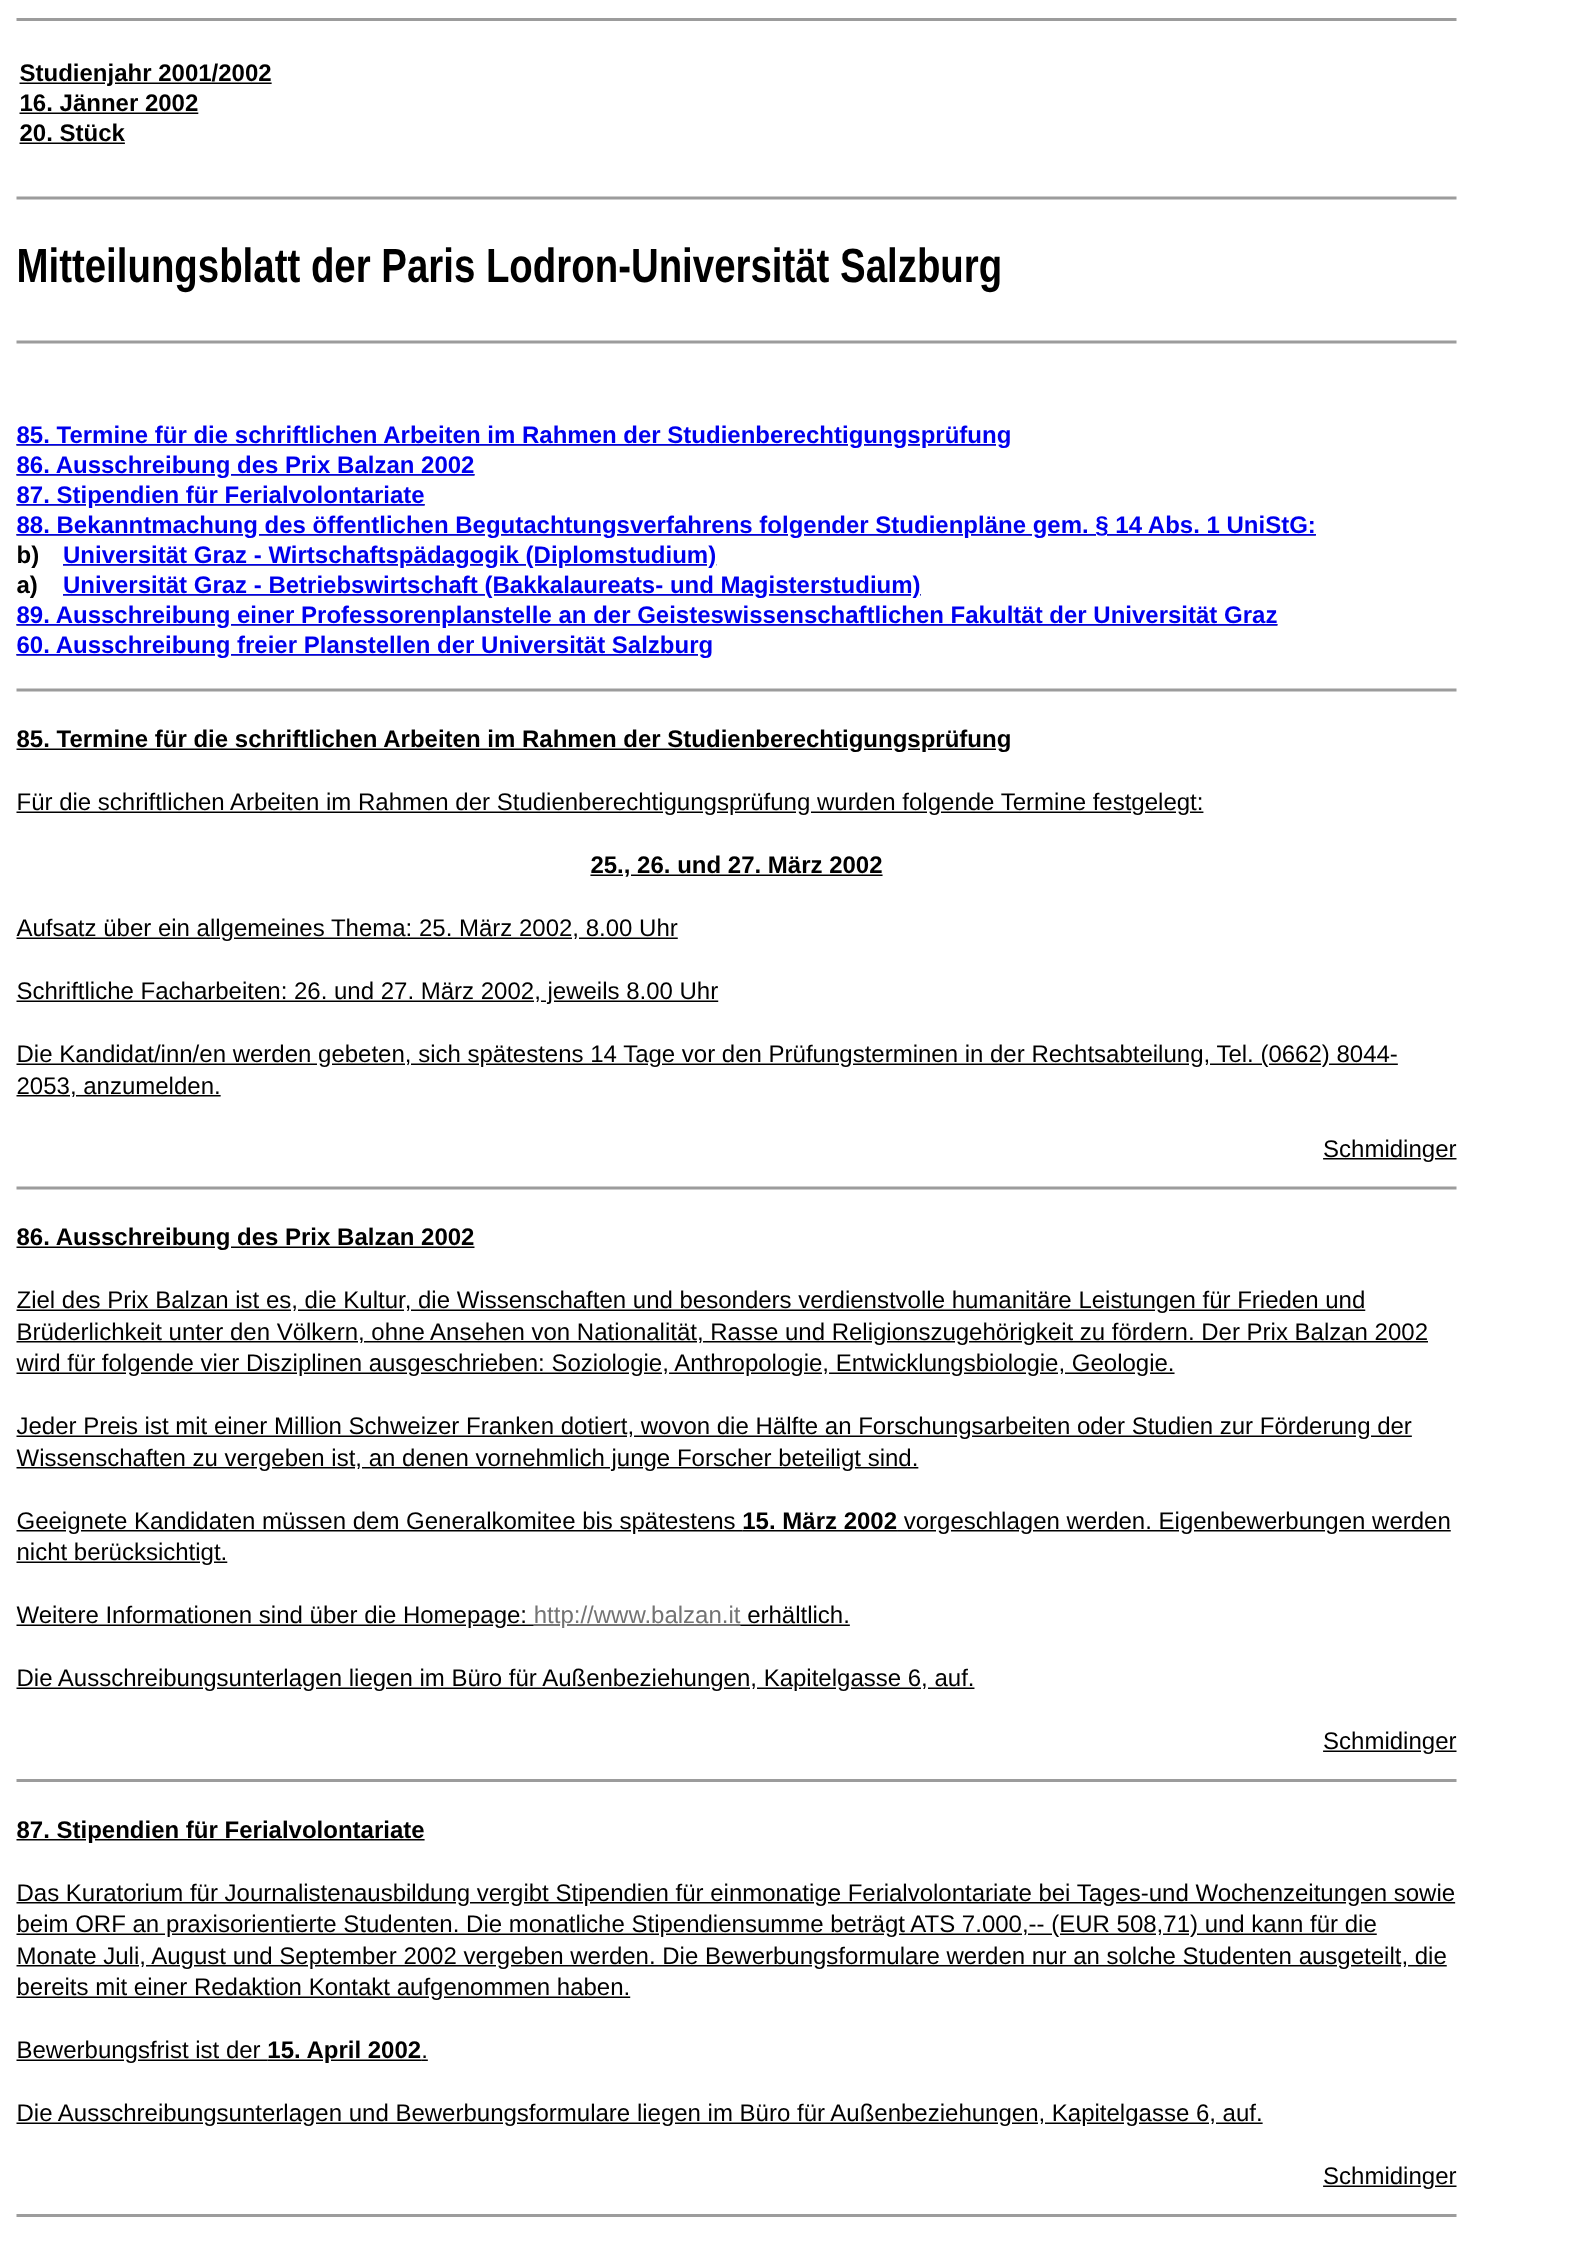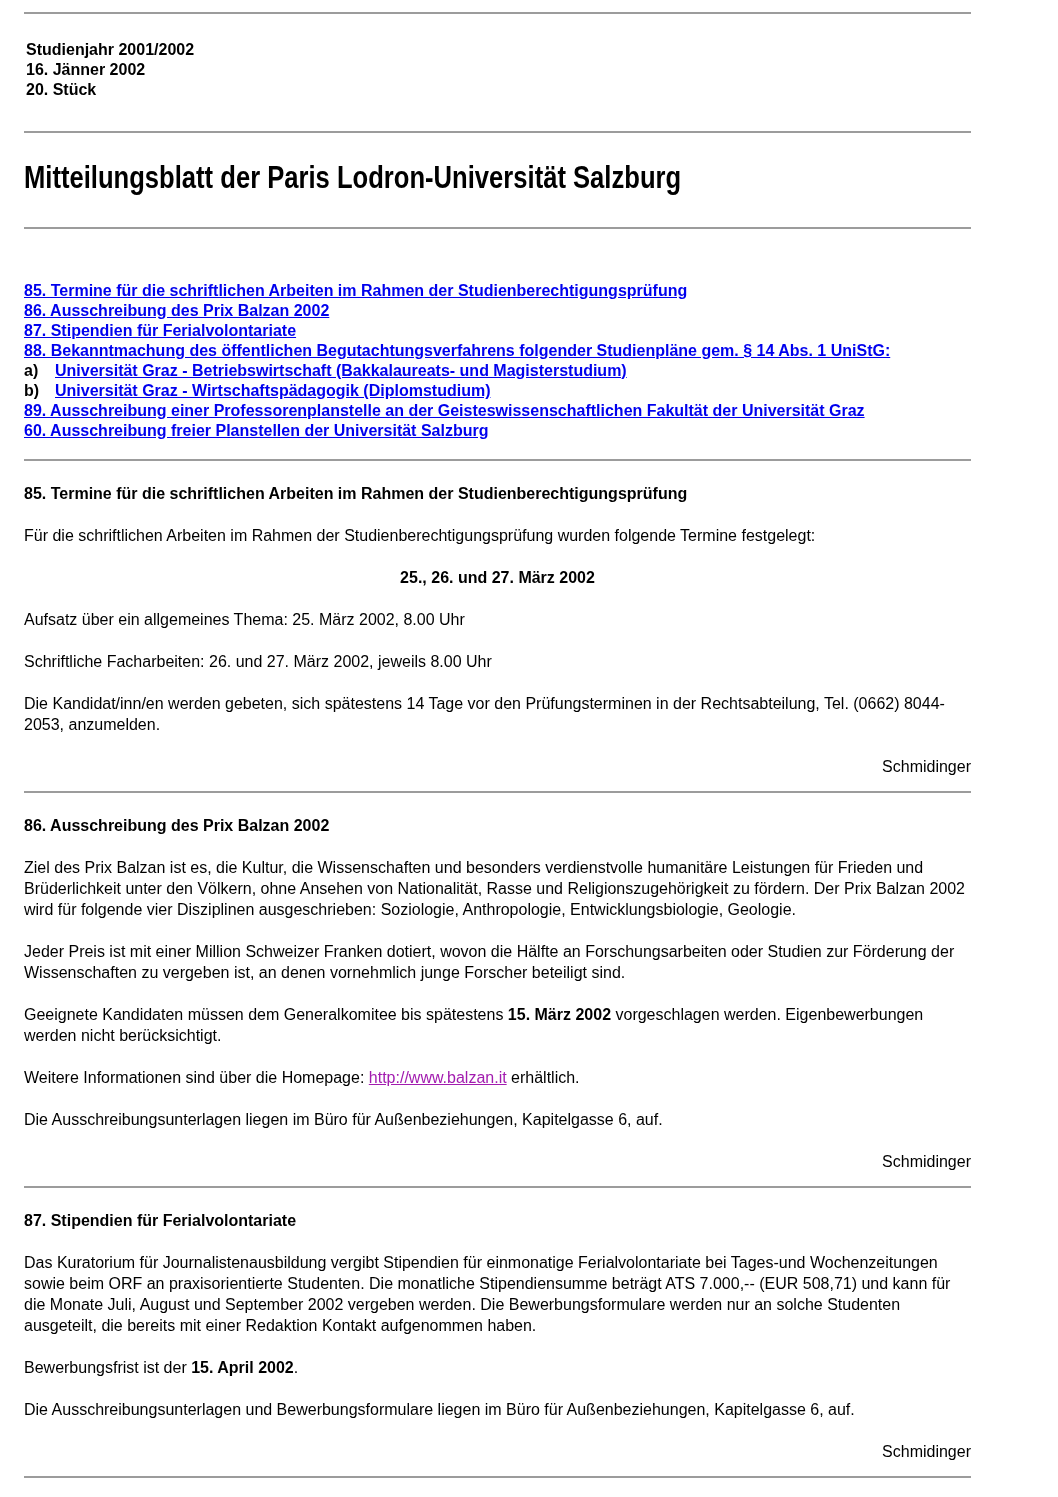--- a/index.html
+++ b/index.html
@@ -7,22 +7,23 @@
   body {
     width: 1058px;
     font-family: "Liberation Sans", sans-serif;
     color: #000000;
     -webkit-font-smoothing: antialiased;
   }
   .page {
     box-sizing: border-box;
     width: 984px;
     min-height: 1497px;
-    padding: 12px 13px 16px 24px;
+    padding: 12px 13px 16px 11px;
     background: #ffffff;
+    text-decoration: underline;
   }
   hr.rule {
     border: 0;
     height: 2px;
     background: #9c9c9c;
     margin: 0;
   }
   
   .masthead { margin: 26px 0 31px 2px; }
   .masthead div {
@@ -79,21 +80,21 @@
     text-align: center;
     font-weight: bold;
   }
   .signature {
     text-align: right;
     font-size: 16px;
     line-height: 21px;
     margin: 21px 0 14px 0;
   }
   .inline-bold { font-weight: bold; }
-  a.text-link { color: #a21caf; text-decoration: underline; }
+  a.text-link { color: #737373; text-decoration: underline; }
 </style>
 </head>
 <body>
 
 <div class="page">
 
   <hr class="rule">
 
   <div class="masthead">
     <div>Studienjahr 2001/2002</div>
@@ -107,22 +108,22 @@
     <span class="condensed">Mitteilungsblatt der Paris Lodron-Universität Salzburg</span>
   </h1>
 
   <hr class="rule">
 
   <nav class="toc">
     <div class="toc-line"><a href="#">85. Termine für die schriftlichen Arbeiten im Rahmen der Studienberechtigungsprüfung</a></div>
     <div class="toc-line"><a href="#">86. Ausschreibung des Prix Balzan 2002</a></div>
     <div class="toc-line"><a href="#">87. Stipendien für Ferialvolontariate</a></div>
     <div class="toc-line"><a href="#">88. Bekanntmachung des öffentlichen Begutachtungsverfahrens folgender Studienpläne gem. § 14 Abs. 1 UniStG:</a></div>
+    <div class="toc-line"><span class="toc-label">b)</span><a href="#">Universität Graz - Wirtschaftspädagogik (Diplomstudium)</a></div>
     <div class="toc-line"><span class="toc-label">a)</span><a href="#">Universität Graz - Betriebswirtschaft (Bakkalaureats- und Magisterstudium)</a></div>
-    <div class="toc-line"><span class="toc-label">b)</span><a href="#">Universität Graz - Wirtschaftspädagogik (Diplomstudium)</a></div>
     <div class="toc-line"><a href="#">89. Ausschreibung einer Professorenplanstelle an der Geisteswissenschaftlichen Fakultät der Universität Graz</a></div>
     <div class="toc-line"><a href="#">60. Ausschreibung freier Planstellen der Universität Salzburg</a></div>
   </nav>
 
   <hr class="rule">
 
   <section class="section">
     <h2>85. Termine für die schriftlichen Arbeiten im Rahmen der Studienberechtigungsprüfung</h2>
     <p>Für die schriftlichen Arbeiten im Rahmen der Studienberechtigungsprüfung wurden folgende Termine festgelegt:</p>
     <p class="centered-bold">25., 26. und 27. März 2002</p>

